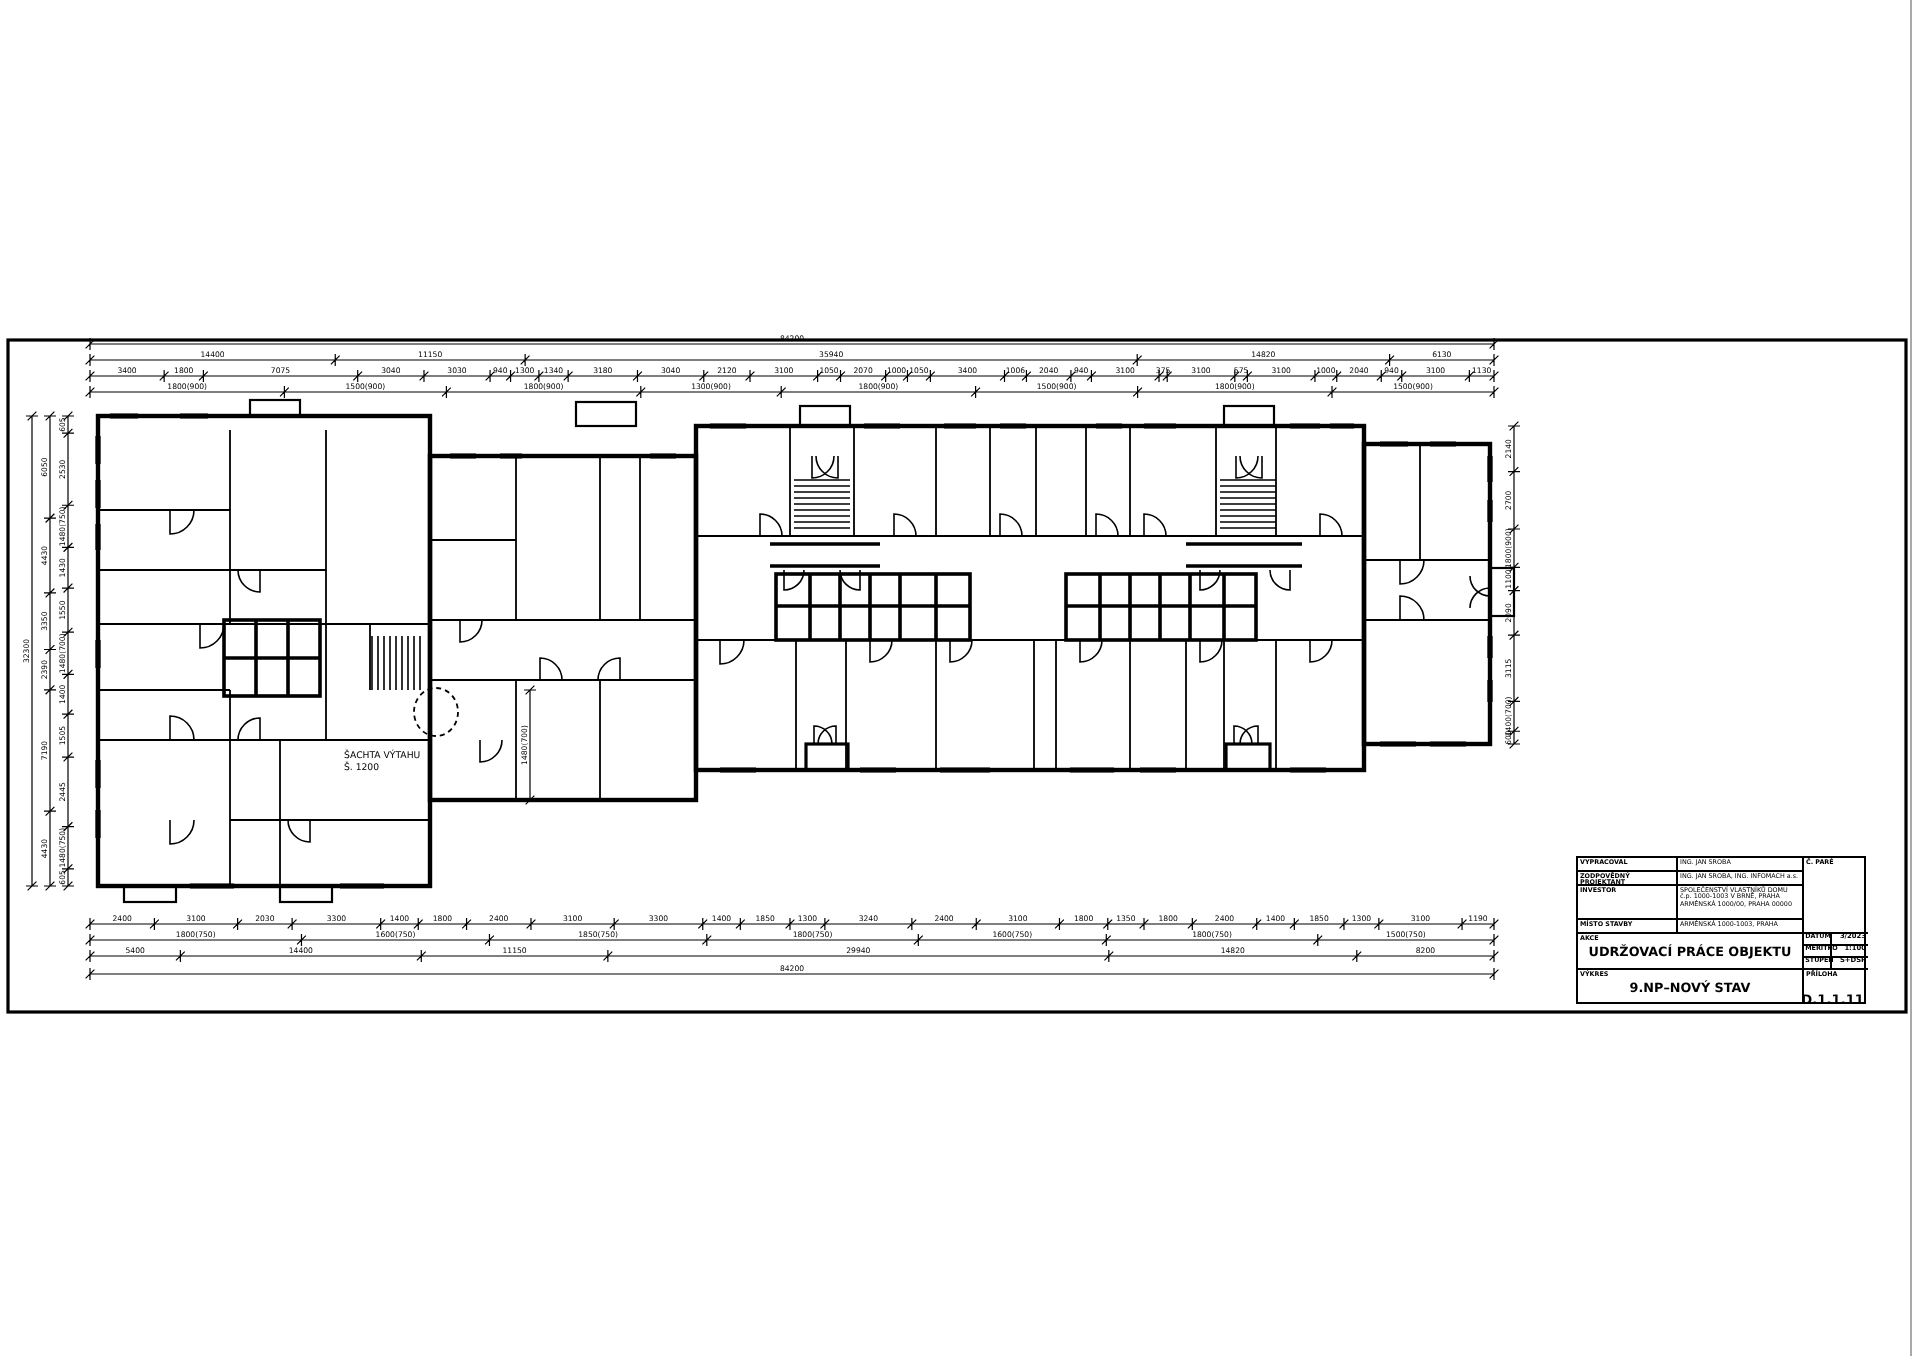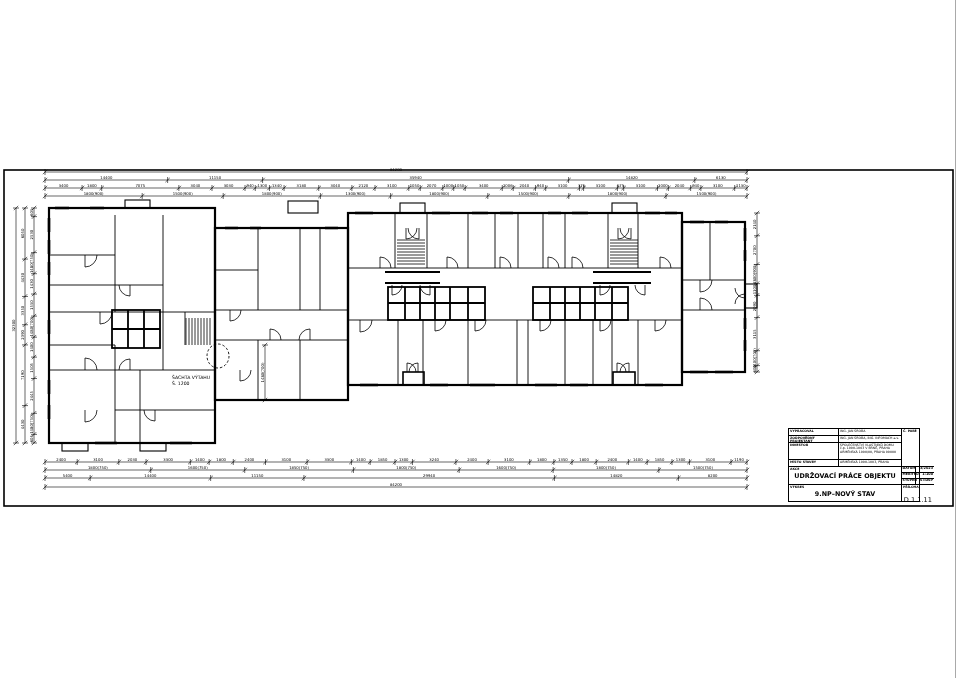--- a/index.html
+++ b/index.html
@@ -1,37 +1,37 @@
 <!DOCTYPE html>
 <html><head>
 <meta charset="utf-8">
 <style>
   html,body{margin:0;padding:0;background:#fff;}
   .page{position:relative;width:960px;height:678px;background:#fff;overflow:hidden;
         font-family:"DejaVu Sans",sans-serif;color:#000;}
   svg{position:absolute;left:0;top:0;}
   .edge-line{position:absolute;left:955px;top:0;width:1px;height:678px;background:#a9a9a9;}
   
-  .tblock{position:absolute;left:788px;top:428px;width:132px;height:74px;
+  .tblock{position:absolute;left:788px;top:428px;width:145px;height:74px;
           border:1.6px solid #000;box-sizing:border-box;background:#fff;font-size:3.2px;line-height:1.15;}
   .tb-row{display:flex;border-bottom:0.8px solid #000;box-sizing:border-box;}
   .tb-label{width:50px;border-right:0.8px solid #000;box-sizing:border-box;padding:0.5px 1px;font-weight:bold;}
   .tb-val{flex:1;padding:0.5px 1px;box-sizing:border-box;}
   .tb-left{position:absolute;left:0;top:0;width:113px;height:100%;border-right:0.8px solid #000;box-sizing:border-box;}
   .tb-right{position:absolute;left:113px;top:0;width:32px;height:100%;box-sizing:border-box;}
   .pare{height:38px;border-bottom:0.8px solid #000;box-sizing:border-box;padding:1px;font-weight:bold;}
   .mini{display:flex;height:6px;border-bottom:0.8px solid #000;box-sizing:border-box;}
   .mini .l{width:14px;border-right:0.8px solid #000;padding:0.4px 0.6px;font-weight:bold;box-sizing:border-box;}
   .mini .v{flex:1;text-align:right;padding:0.4px 1px;font-weight:bold;font-size:3.4px;}
   .bigcell{position:relative;border-bottom:0.8px solid #000;box-sizing:border-box;}
   .bigcell .cap{position:absolute;left:1px;top:0.5px;font-weight:bold;}
   .bigcell .big{position:absolute;left:0;right:0;top:6px;text-align:center;font-weight:bold;font-size:6.4px;}
   .priloha{position:relative;height:23px;}
   .priloha .cap{position:absolute;left:1px;top:0.5px;font-weight:bold;}
-  .priloha .num{position:absolute;right:2px;bottom:3px;font-weight:normal;font-size:6.6px;margin-top:44px;}
+  .priloha .num{position:absolute;right:2px;bottom:3px;font-weight:bold;font-size:6.6px;margin-top:44px;}
 </style>
 </head>
 <body>
 
 <div class="page">
 
   <svg id="plan" width="960" height="678" viewBox="0 0 960 678">
 
     <g>
       <rect x="4" y="170" width="949" height="336" fill="none" stroke="#000" stroke-width="1.6"></rect>

